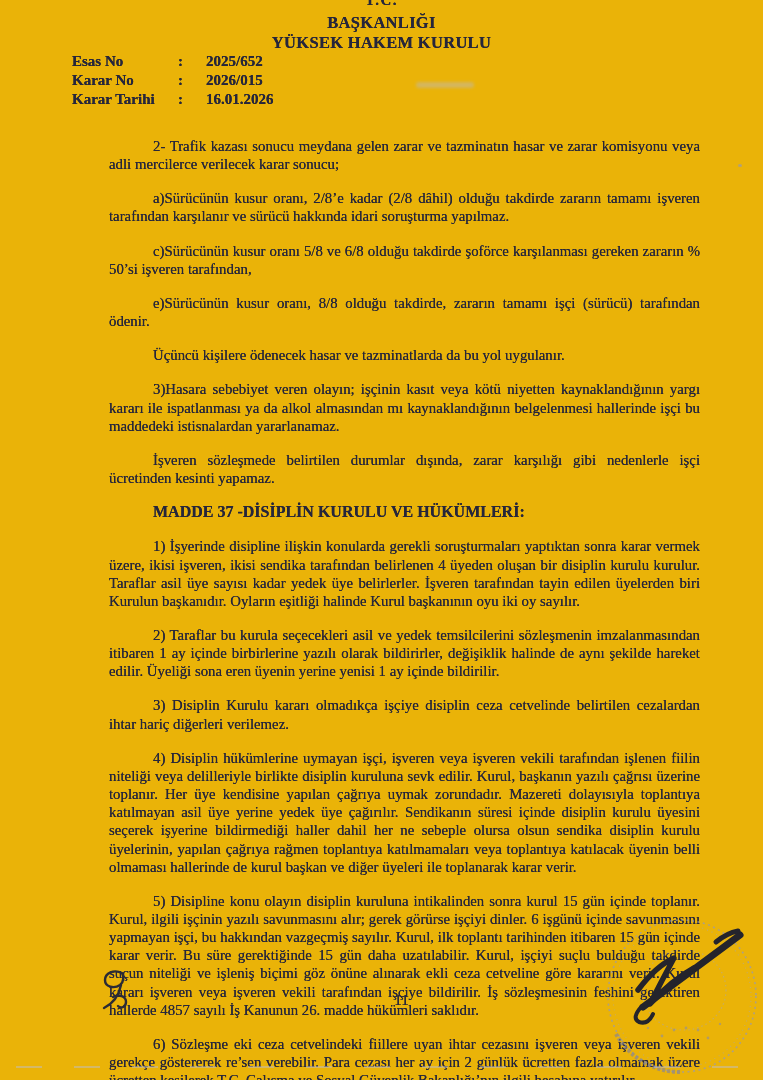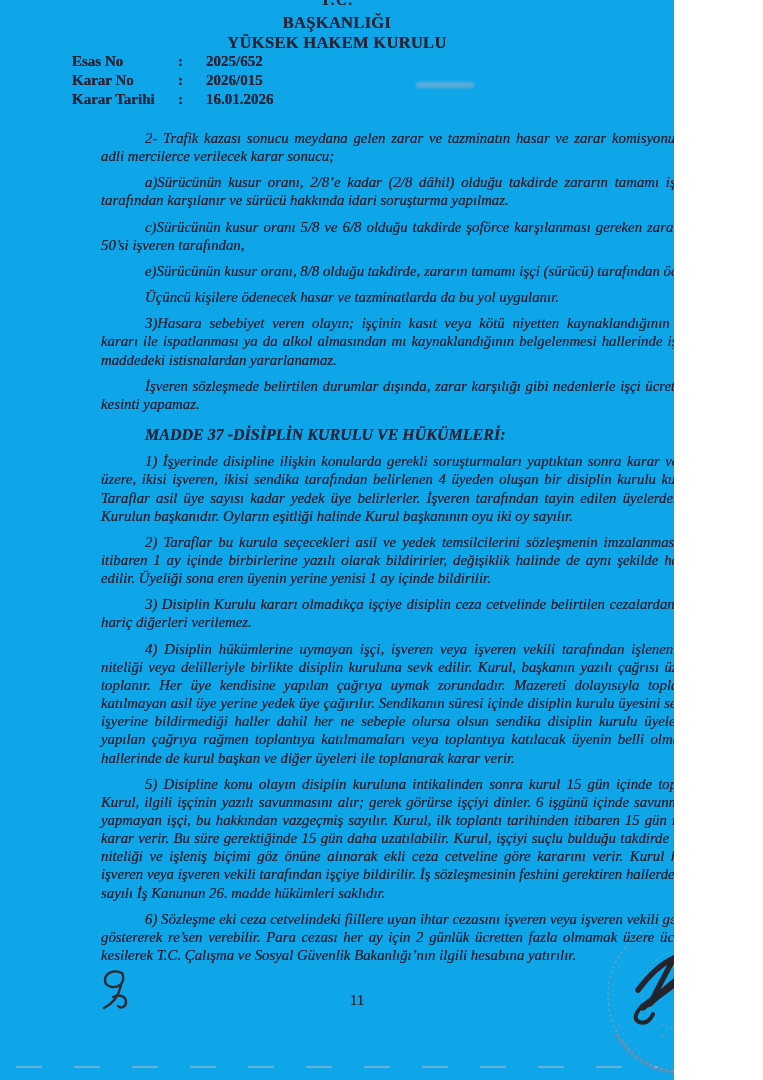--- a/index.html
+++ b/index.html
@@ -1,35 +1,35 @@
 <!DOCTYPE html>
 <html><head>
 <meta charset="utf-8">
 <style>
   html,body{margin:0;padding:0;background:#ffffff;}
   .page{
-    position:relative;width:674px;height:1080px;background:#0ea5e9;
+    position:relative;width:763px;height:1080px;background:#eab308;
     font-family:"Liberation Serif","DejaVu Serif",serif;color:#26263b;
     overflow:hidden;text-shadow:0 0 .35px currentColor;
   }
   
   .tc-clip{position:absolute;top:0;left:0;right:0;height:9px;overflow:hidden;text-align:center;}
   .tc-clip span{position:relative;top:-9px;font-weight:700;font-size:15px;letter-spacing:1.5px;}
   .inst{position:absolute;top:13px;left:0;right:0;text-align:center;
         font-weight:700;font-size:16.5px;line-height:19.5px;letter-spacing:.3px;}
   
   .case{position:absolute;top:52px;left:72px;font-size:15px;line-height:19px;}
   .case-row{display:flex;}
   .case-lbl{width:106px;font-weight:700;}
   .case-sep{width:28px;font-weight:700;}
   .case-val{font-weight:700;}
   
   .bodytext{position:absolute;top:121px;left:93px;width:623px;
             font-size:14.8px;line-height:18.15px;text-align:justify;}
-  .bodytext p{margin:8px;text-indent:44px;font-style:italic;}
+  .bodytext p{margin:16px;text-indent:44px;}
   .heading{font-weight:700;margin-top:13px !important;font-size:16px;}
   
   .pagenum{position:absolute;top:992px;left:50px;right:10px;text-align:center;font-size:15px;}
   .paraph{position:absolute;left:86px;top:966px;}
   .stamp{position:absolute;left:598px;top:912px;}
   .smudge{position:absolute;left:416px;top:82px;width:58px;height:6px;background:#b9b9c4;
           border-radius:3px;opacity:.45;filter:blur(1.5px);}
   .speck{position:absolute;left:738px;top:164px;width:4px;height:3px;background:#9a9aa8;
          border-radius:50%;opacity:.7;}
   .scanline{position:absolute;top:1066px;left:16px;right:16px;height:2px;opacity:.5;

